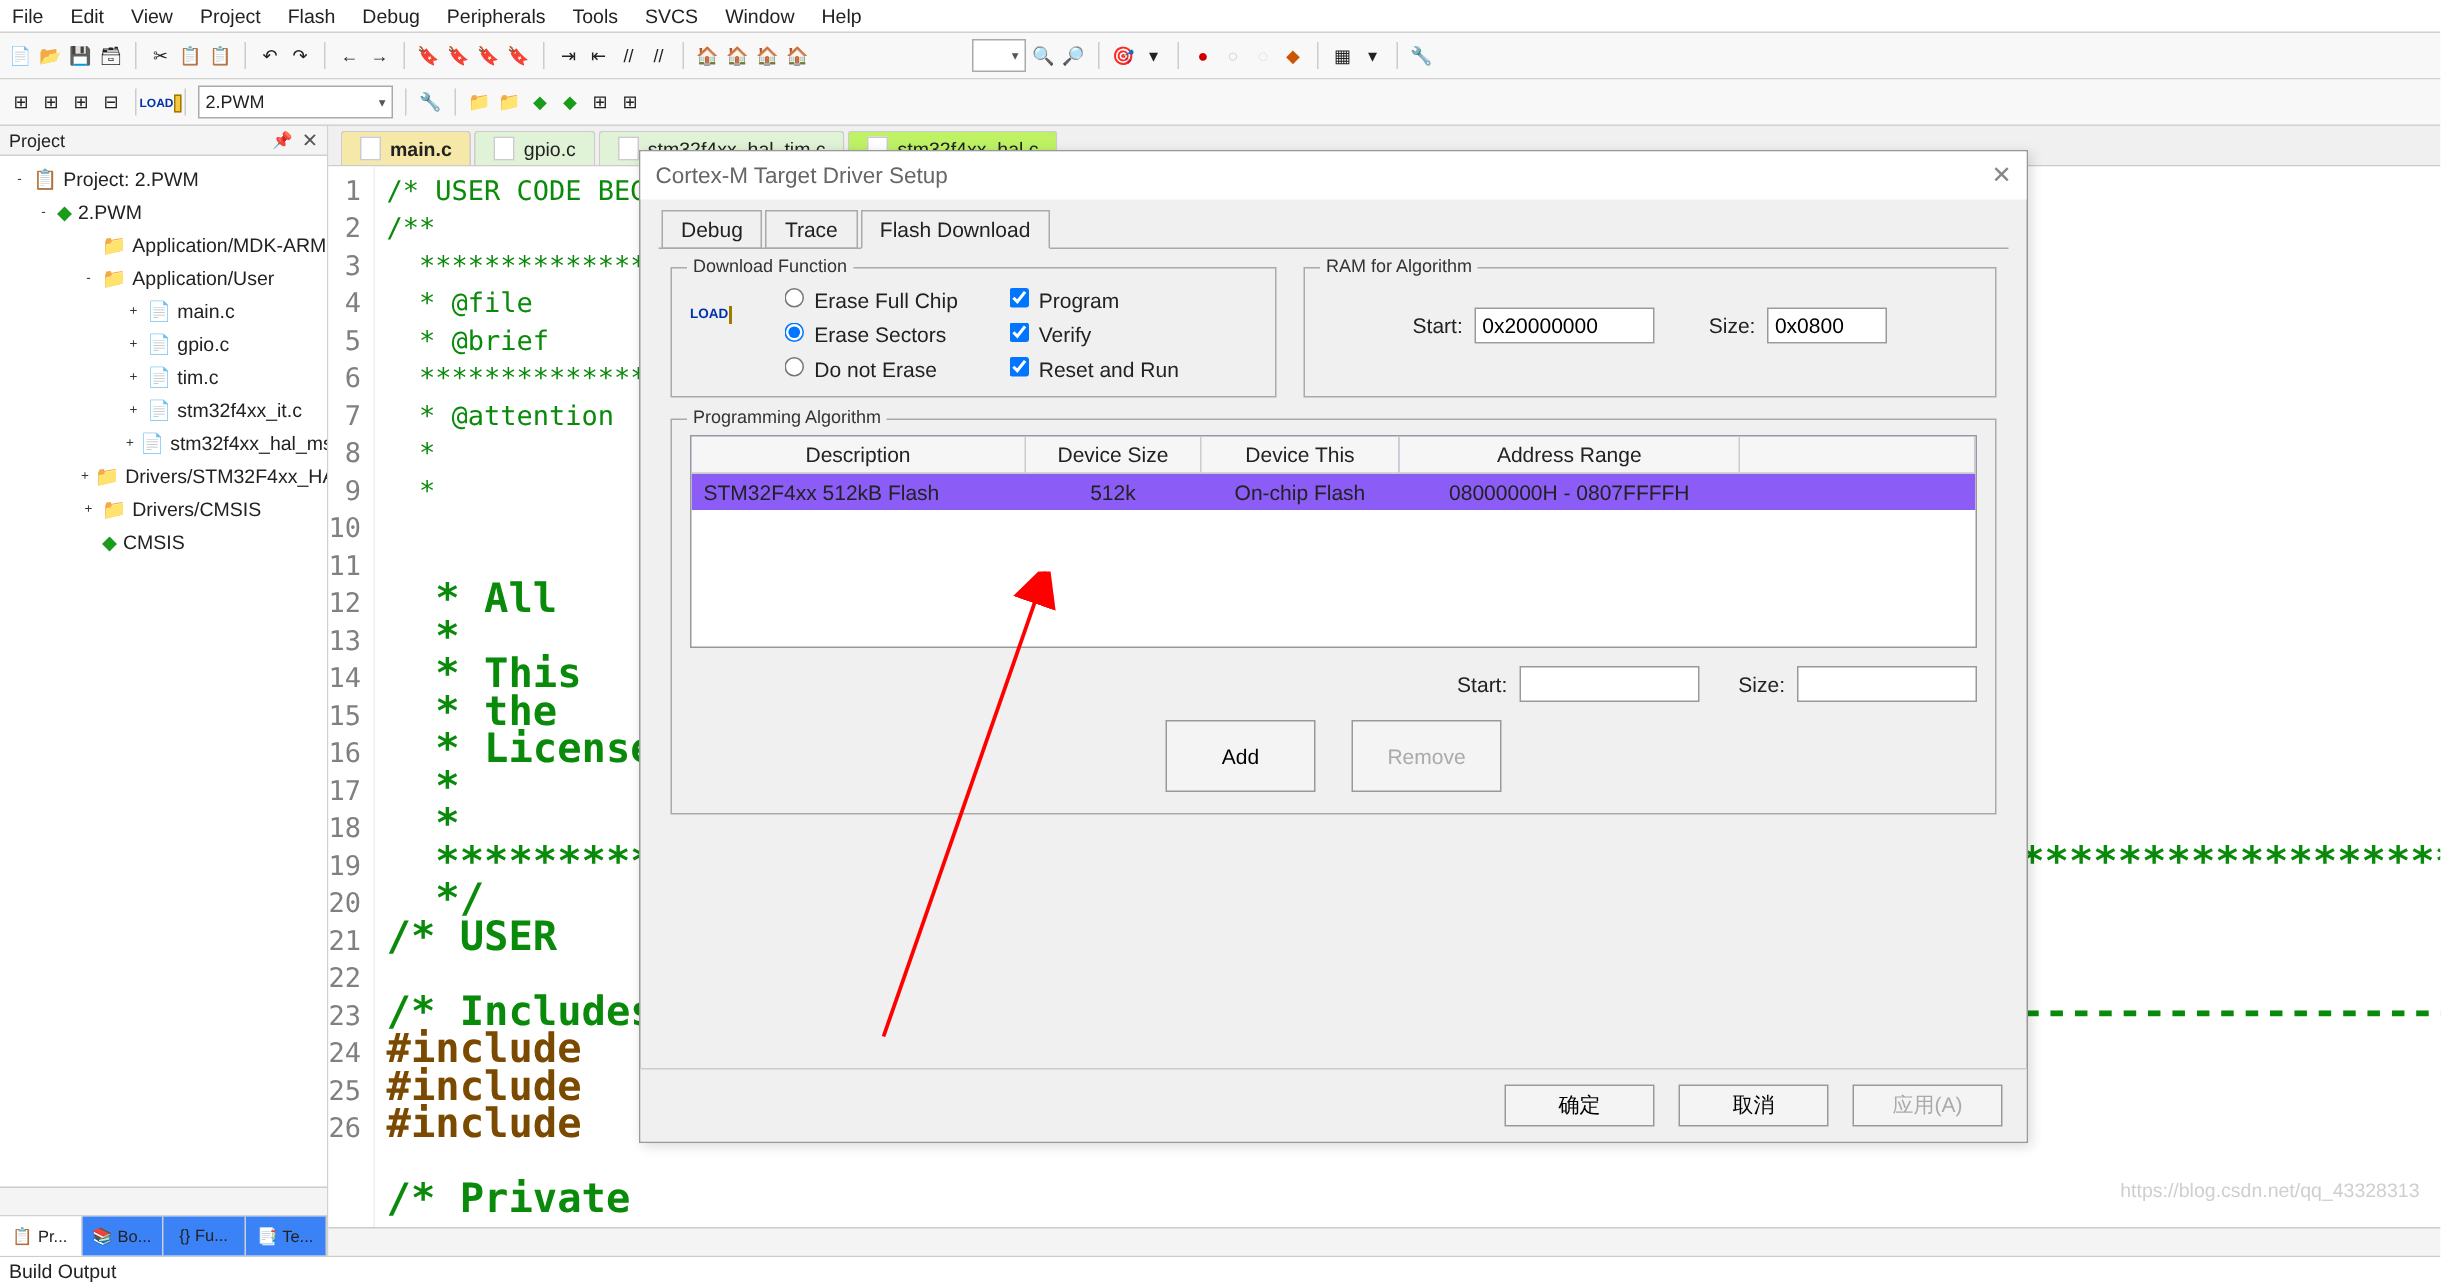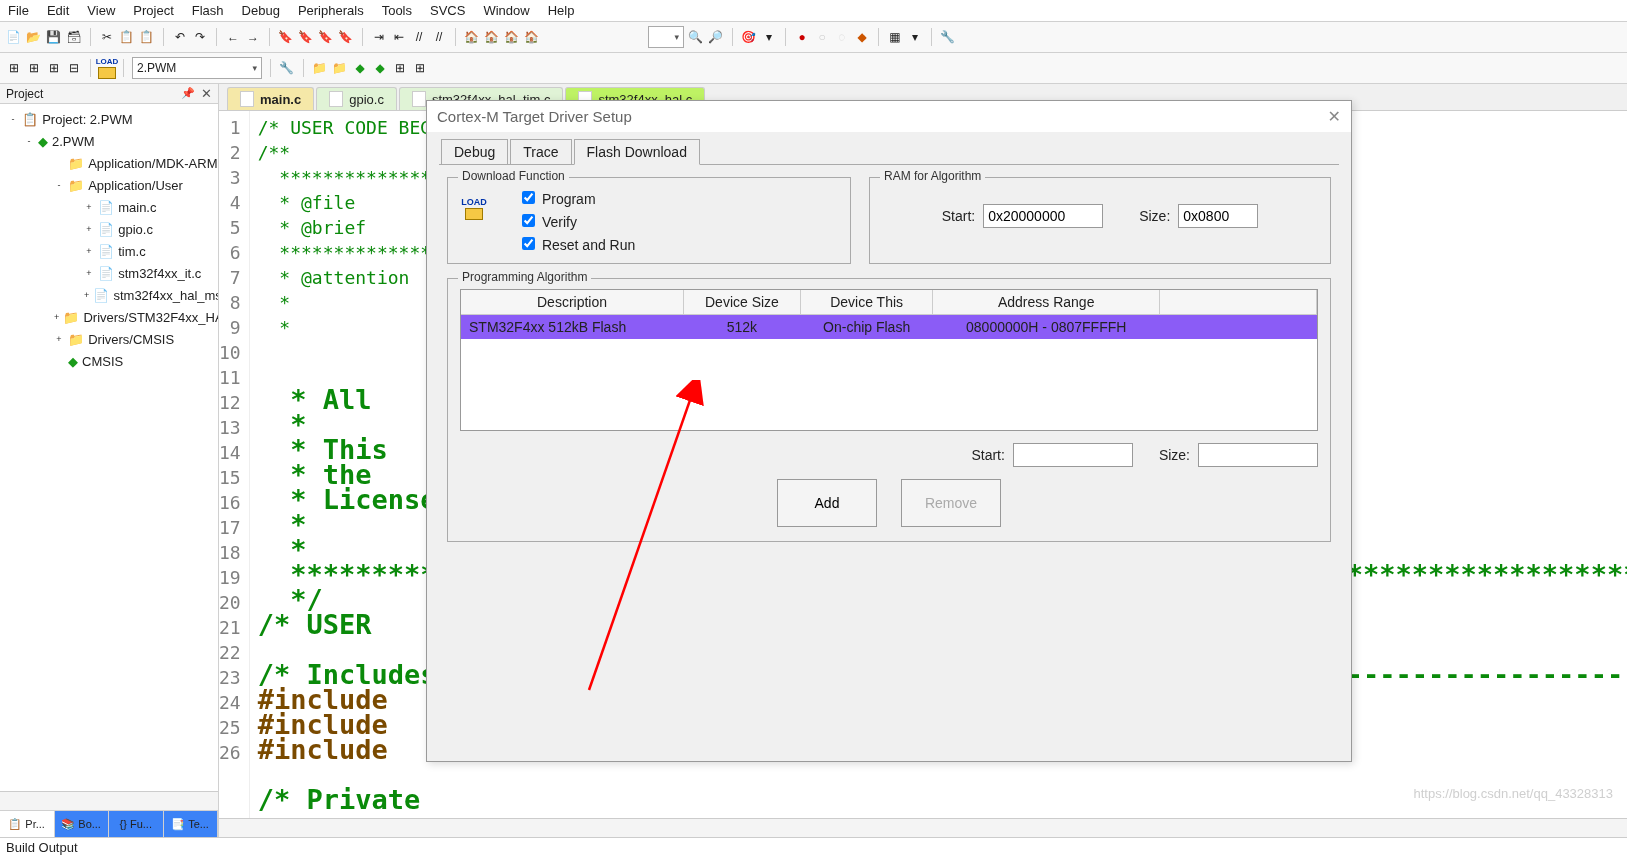--- a/index.html
+++ b/index.html
@@ -63,21 +63,21 @@
 .algo-scroll table{border:none;width:100%}
 .algo-scroll th{border:none;border-right:1px solid #ccc;border-bottom:1px solid #ccc}
 .algo-scroll td{border:none}
 .btns{display:flex;justify-content:center;gap:24px;margin-top:12px}
 .btns button{width:100px;height:48px;background:#f4f4f4;border:1px solid #999;font-size:14px}
 .btns button:disabled{color:#aaa}
 .dlg-foot{display:flex;justify-content:flex-end;gap:16px;padding:10px 16px;background:#f0f0f0;border-top:1px solid #ccc}
 .dlg-foot button{width:100px;height:28px;background:#f4f4f4;border:1px solid #999;font-size:14px}
 .dlg-foot button:disabled{color:#aaa}
 .arrow-annot{position:absolute;left:140px;top:215px;width:260px;height:320px;pointer-events:none;z-index:60}
-.load-ico{width:28px;height:28px;display:inline-flex;flex-direction:column;align-items:center;justify-content:center;font-size:8px;font-weight:bold;color:#0033aa}
+.load-ico{width:28px;height:28px;display:inline-flex;flex-direction:row;align-items:center;justify-content:center;font-size:8px;font-weight:bold;color:#0033aa}
 .load-ico .sq{width:16px;height:10px;background:#f5c844;border:1px solid #a07a00;margin-top:1px}
 .watermark{position:fixed;bottom:56px;right:14px;color:#cfcfcf;font-size:13px;z-index:1}
 </style>
 </head>
 <body>
 
 <div class="menubar" id="menubar">
     <span>File</span>
     <span>Edit</span>
     <span>View</span>
@@ -319,20 +319,25 @@
     </div>
  <div class="dlg-body">
   <div class="two">
    <div class="fieldset">
     <span class="legend">Download Function</span>
     <div style="display:flex;gap:30px;align-items:flex-start">
      <span class="load-ico" style="margin-top:6px;font-size:9px">
               <span>LOAD</span>
               <span class="sq"></span>
             </span>
+     <div class="radio-group" id="radios">
+              <label><input type="radio" name="er" style=""> Erase Full Chip</label>
+              <label><input type="radio" name="er" checked="" style=""> Erase Sectors</label>
+              <label><input type="radio" name="er" style=""> Do not Erase</label>
+            </div>
      <div class="check-group" id="checks">
               <label><input type="checkbox" checked="" style=""> Program</label>
               <label><input type="checkbox" checked="" style=""> Verify</label>
               <label><input type="checkbox" checked="" style=""> Reset and Run</label>
             </div>
     </div>
    </div>
    <div class="fieldset">
     <span class="legend">RAM for Algorithm</span>
     <div class="row2" style="margin-top:16px;justify-content:center">
@@ -384,15 +389,20 @@
 
   <svg class="arrow-annot" viewBox="0 0 260 320">
    <defs>
           <marker id="ah" markerWidth="12" markerHeight="12" refX="9" refY="6" orient="auto">
             <path d="M0,0 L12,6 L0,12 z" fill="#f00"></path>
           </marker>
         </defs>
    <line x1="10" y1="310" x2="118" y2="0" stroke="#f00" stroke-width="2.5" marker-end="url(#ah)"></line>
   </svg>
  </div>
+ <div class="dlg-foot">
+  <button>确定</button>
+  <button>取消</button>
+  <button disabled="">应用(A)</button>
+ </div>
 </div>
 
 <div class="watermark">https://blog.csdn.net/qq_43328313</div>
 
 </body></html>

